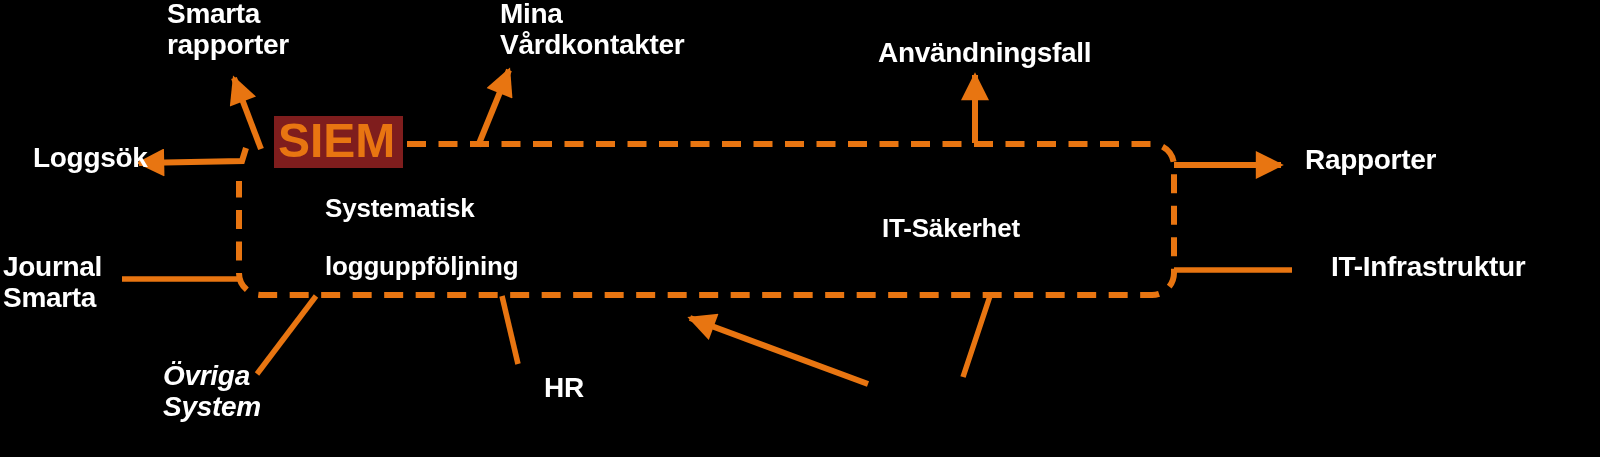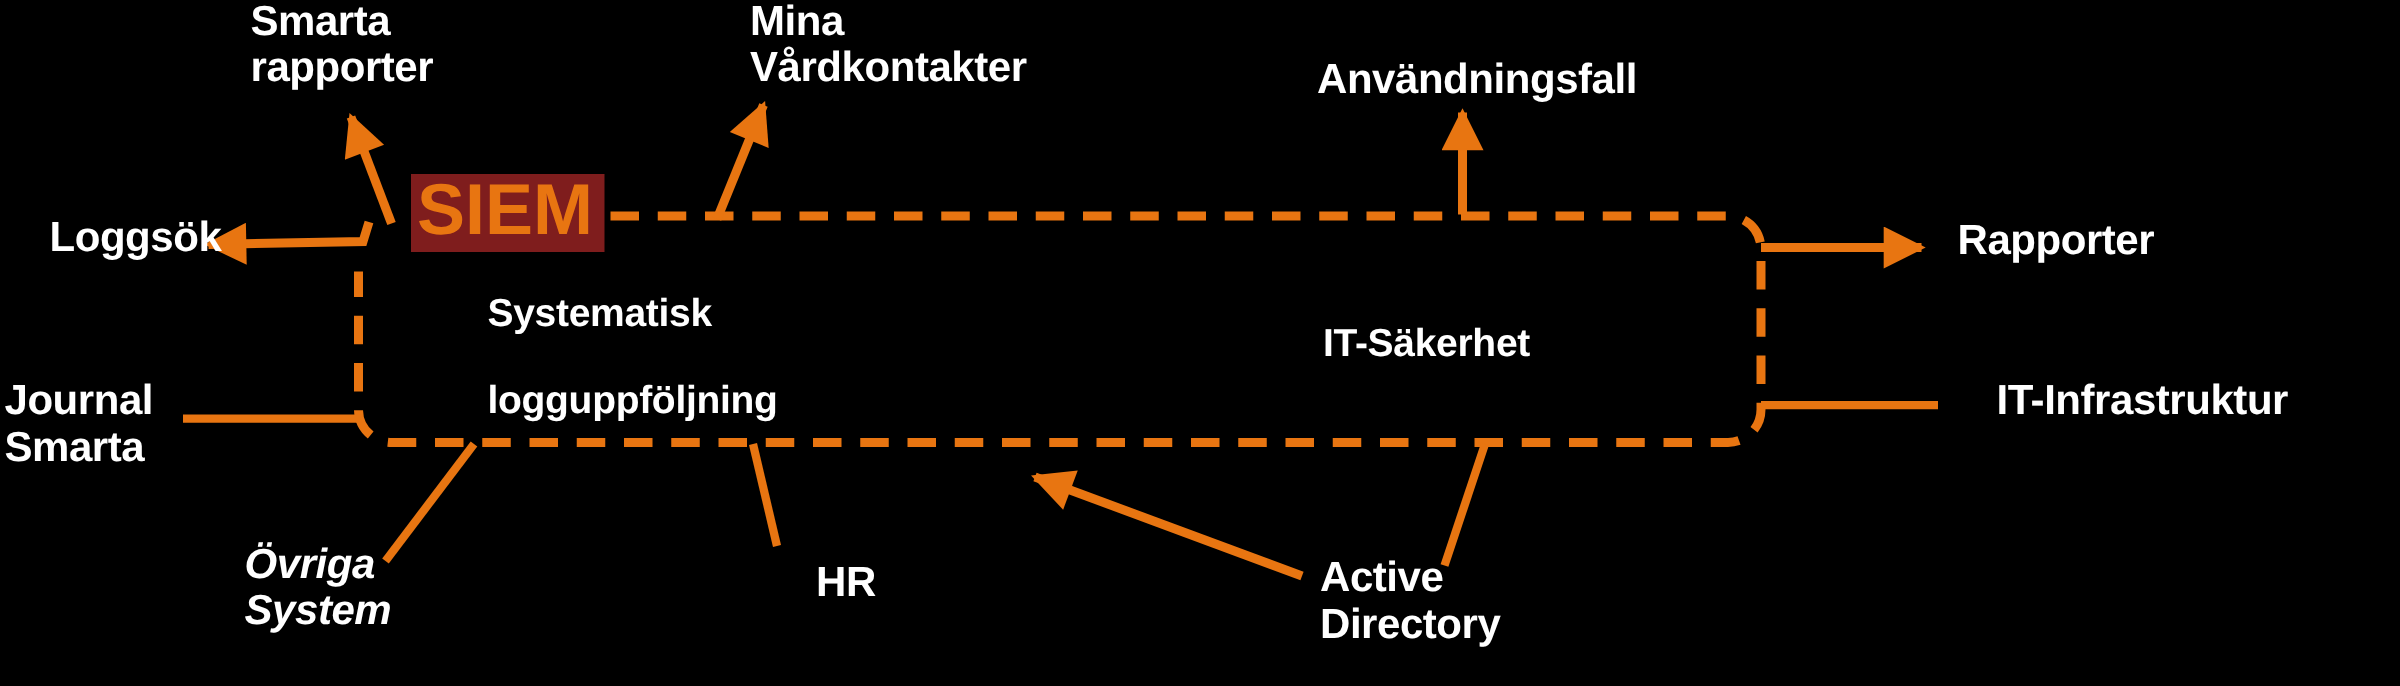--- a/index.html
+++ b/index.html
@@ -77,16 +77,14 @@
 Vårdkontakter</div>
   <div class="lbl" style="left:878px;top:37px;text-align:right;">Användningsfall</div>
   <div class="lbl" style="left:18px;top:142px;margin-left:15px;">Loggsök</div>
   <div class="lbl" style="left:1305px;top:144px;">Rapporter</div>
   <div class="lbl" style="left:3px;top:251px;">Journal
 Smarta</div>
   <div class="lbl" style="left:1303px;top:251px;margin-left:28px;">IT-Infrastruktur</div>
   <div class="lbl" style="left:163px;top:360px;font-style:italic;">Övriga
 System</div>
   <div class="lbl" style="left:500px;top:372px;margin-left:44px;">HR</div>
-  <div class="lbl" style="left:880px;top:369px;">Active
-Directory</div>
 
 </div>
 
 </body></html>

